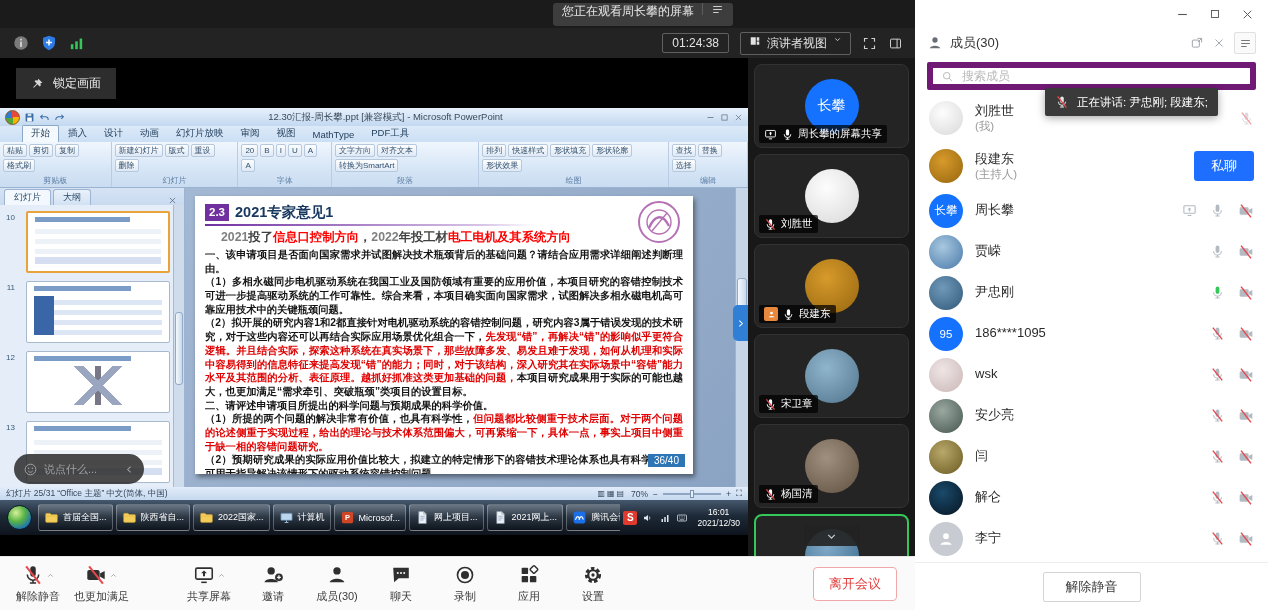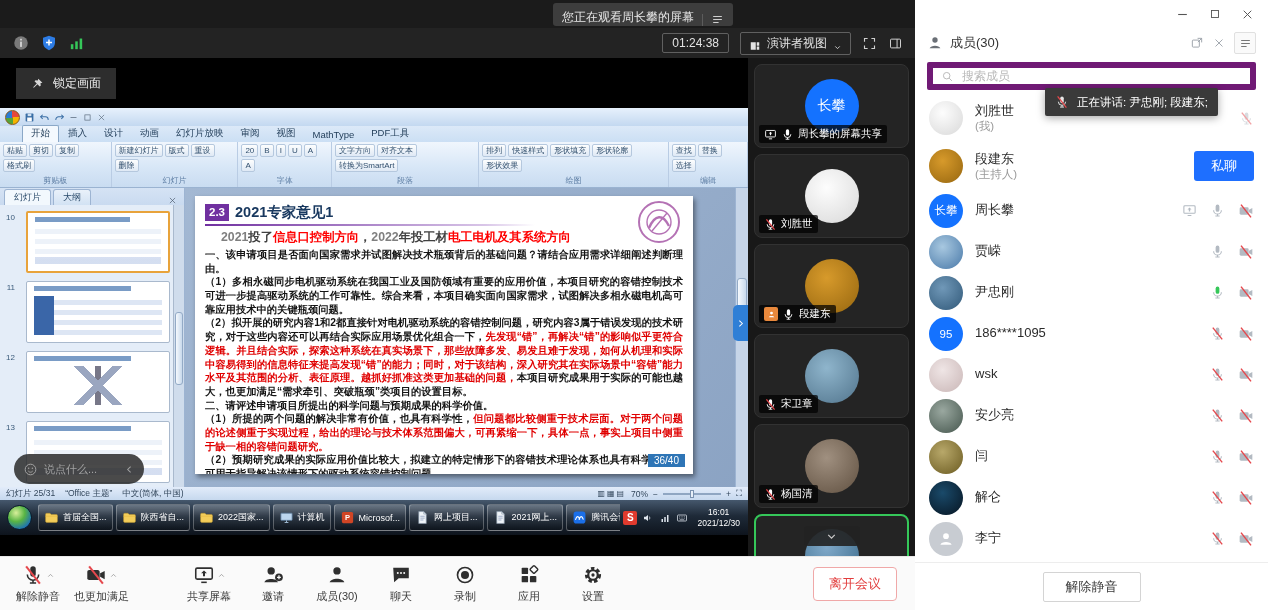--- a/index.html
+++ b/index.html
@@ -4,27 +4,27 @@
 <style>
   html,body{margin:0;padding:0;background:#000;}
   *{box-sizing:border-box;}
   body{font-family:"Liberation Sans","DejaVu Sans",sans-serif;}
   .app{position:relative;width:1268px;height:610px;background:#1a1a1a;overflow:hidden;}
   .ic{display:block;}
 
   
   .top-strip{position:absolute;left:0;top:0;width:915px;height:28px;background:#1b1b1b;}
   .banner{position:absolute;left:553px;top:3px;height:23px;background:#3d3d3d;border-radius:3px;
-    display:flex;align-items:flex-end;gap:8px;padding:0 9px;z-index:60;color:#e9e9e9;font-size:12px;white-space:nowrap;}
+    display:flex;align-items:flex-start;gap:8px;padding:0 9px;z-index:60;color:#e9e9e9;font-size:12px;white-space:nowrap;}
   .banner .sep{width:1px;height:12px;background:#5c5c5c;}
   .mt{position:absolute;left:0;top:28px;width:915px;height:30px;background:#232323;display:flex;align-items:center;
     gap:10px;padding:0 12px;}
   .mt-right{margin-left:auto;display:flex;align-items:center;gap:11px;color:#cfcfcf;}
   .timer{border:1px solid #606060;border-radius:2px;color:#e2e2e2;font-size:12px;padding:2px 9px;}
-  .viewbtn{border:1px solid #606060;border-radius:2px;color:#e2e2e2;font-size:12px;display:flex;align-items:flex-end;gap:6px;padding:2px 8px;}
+  .viewbtn{border:1px solid #606060;border-radius:2px;color:#e2e2e2;font-size:12px;display:flex;align-items:flex-start;gap:6px;padding:2px 8px;}
 
   
   .share{position:absolute;left:0;top:58px;width:748px;height:498px;background:#000;}
   .pin{position:absolute;left:16px;top:10px;background:#2d2d2d;color:#ececec;font-size:12px;padding:7px 15px;
     display:flex;align-items:center;gap:9px;z-index:8;}
   .side-arrow{position:absolute;right:0;top:247px;width:15px;height:36px;background:#2f7fd6;border-radius:5px 0 0 5px;
     color:#fff;display:flex;align-items:center;justify-content:center;z-index:9;}
   .quickchat{position:absolute;left:14px;top:396px;width:130px;height:30px;background:rgba(42,42,42,.85);
     border-radius:15px;display:flex;align-items:center;gap:6px;padding:0 9px;z-index:9;color:#a2a2a2;font-size:11px;}
   .quickchat .qtxt{flex:1;white-space:nowrap;overflow:hidden;}
@@ -80,21 +80,21 @@
   .s-underline{height:2px;background:linear-gradient(90deg,#7030a0,#d9c6e8 85%,transparent);width:330px;margin:2px 0 3px;}
   .seal{position:absolute;right:12px;top:4px;opacity:.85;}
   .s-intro{font-size:12.3px;font-weight:bold;margin:1px 16px 2px;white-space:nowrap;}
   .s-intro .gray{color:#7f7f7f;} .s-intro .dark{color:#404040;} .s-intro .red{color:#ff0000;}
   .s-body p{font-size:10.3px;font-weight:bold;color:#141414;line-height:1.33;margin:0;text-align:justify;}
   .s-body .r{color:#e00000;}
   .s-page{position:absolute;right:8px;bottom:7px;background:#2e75b6;color:#fff;font-size:10px;padding:1px 6px;}
   .wscroll{position:absolute;right:0;top:0;width:13px;height:100%;background:#c6d5e8;border-left:1px solid #9db4d2;}
   .wthumb{position:absolute;left:1px;right:1px;top:30%;height:18%;background:linear-gradient(90deg,#f5f9fd,#c8d9ec);
     border:1px solid #93aac6;border-radius:3px;}
-  .ppt-status{height:13px;background:linear-gradient(#e2ecfa,#c6d8ee);display:flex;align-items:center;gap:10px;
+  .ppt-status{height:13px;background:linear-gradient(#e2ecfa,#c6d8ee);display:flex;align-items:center;gap:2px;
     font-size:8.5px;color:#33475c;padding:0 6px;white-space:nowrap;overflow:hidden;}
   .st-right{margin-left:auto;display:flex;align-items:center;gap:5px;font-size:8.5px;}
   .st-views{letter-spacing:2px;font-size:8px;}
   .st-slider{width:58px;height:2px;background:#8fa6c2;position:relative;}
   .st-slider i{position:absolute;left:46%;top:-3px;width:4px;height:8px;background:#e8f0f9;border:1px solid #7a92b0;}
 
   
   .taskbar{position:absolute;left:0;top:442px;width:748px;height:35px;display:flex;align-items:center;gap:3px;
     padding:0 4px;background:linear-gradient(#46586d,#1e2a38 45%,#0e141d);}
   .start-orb{width:25px;height:25px;border-radius:50%;flex:none;margin:0 3px;border:1px solid #0a1a2a;
@@ -259,20 +259,21 @@
               <path d="M8 6L3.5 10.5 8 15" fill="none" stroke="#3a6ea5" stroke-width="2.2"></path>
               <path d="M4 10.5h10a6 6 0 0 1 6 6v1" fill="none" stroke="#3a6ea5" stroke-width="2.2"></path>
             </svg>
           </span>
         <span>
             <svg class="ic" viewBox="0 0 24 24" width="11" height="11">
               <path d="M16 6l4.5 4.5L16 15" fill="none" stroke="#3a6ea5" stroke-width="2.2"></path>
               <path d="M20 10.5H10a6 6 0 0 0-6 6v1" fill="none" stroke="#3a6ea5" stroke-width="2.2"></path>
             </svg>
           </span>
+        <span class="ppt-title-text">12.30汇报-周长攀.ppt [兼容模式] - Microsoft PowerPoint</span>
         <span class="pwc">
           <span>
               <svg class="ic" viewBox="0 0 24 24" width="9" height="9">
                 <path d="M4 12h16" stroke="currentColor" stroke-width="2" fill="none"></path>
               </svg>
             </span>
           <span>
               <svg class="ic" viewBox="0 0 24 24" width="9" height="9">
                 <rect x="5" y="5" width="14" height="14" fill="none" stroke="currentColor" stroke-width="1.8"></rect>
               </svg>

